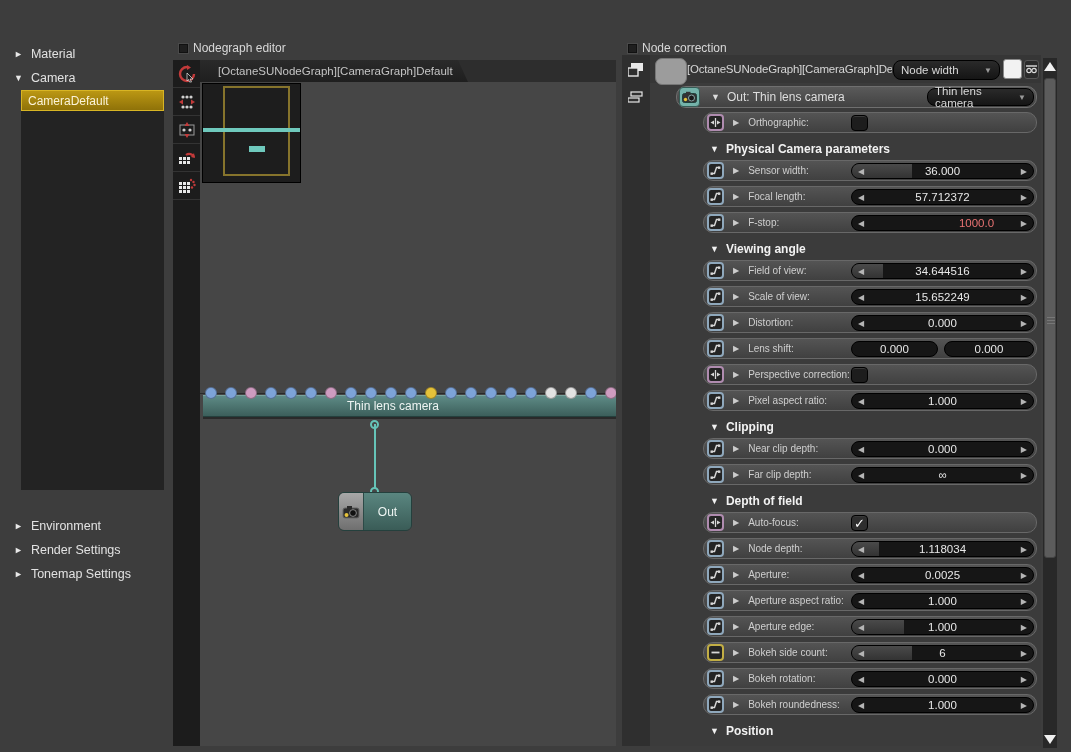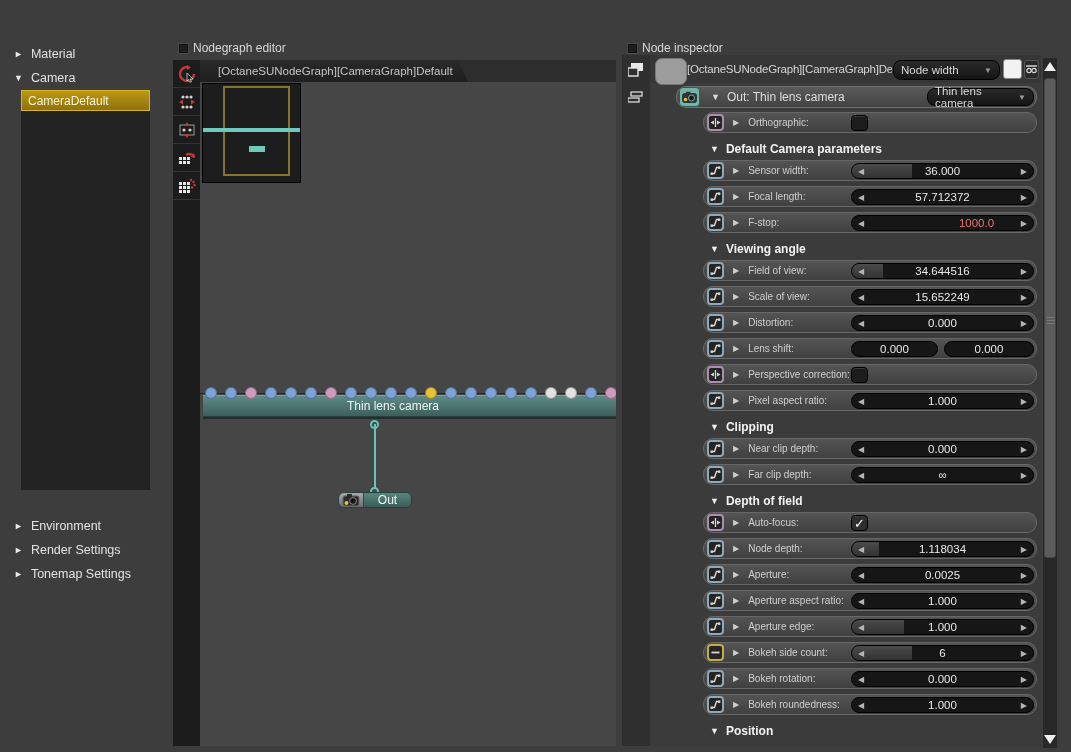--- a/index.html
+++ b/index.html
@@ -11,21 +11,21 @@
   .app-icon:before{content:"";position:absolute;left:3px;top:3px;width:7px;height:7px;border:1px solid #b5b5b5;transform:rotate(45deg);}
   .title-text{position:absolute;left:33px;top:8px;font-size:12.5px;color:#000;}
   .win-btn{position:absolute;top:0;width:46px;height:32px;}
   .wb-min{left:934px;} .wb-max{left:980px;} .wb-close{left:1026px;}
   .wb-min:before{content:"";position:absolute;left:18px;top:16px;width:11px;border-top:1px solid #000;}
   .wb-max:before{content:"";position:absolute;left:17px;top:10px;width:10px;height:10px;border:1px solid #000;}
   .wb-close svg{position:absolute;left:17px;top:10px;}
   
   .side-item{position:absolute;left:14px;height:18px;display:flex;align-items:center;gap:8px;color:#e2e2e2;font-size:12.5px;}
   .tri{font-size:9px;color:#e8e8e8;}
-  .cam-list{position:absolute;left:21px;top:90px;width:129px;height:400px;background:#232323;}
+  .cam-list{position:absolute;left:21px;top:90px;width:143px;height:400px;background:#232323;}
   .cam-sel{height:21px;display:flex;align-items:center;padding-left:6px;font-size:12px;color:#fbf3d8;
            background:linear-gradient(#bb9713,#8f7209);border:1px solid #d8b524;box-sizing:border-box;}
   
   .panel-check{position:absolute;width:9px;height:9px;background:#1f1f1f;border:1px solid #4a4a4a;box-shadow:inset 0 0 0 1px #111;}
   .panel-title{position:absolute;font-size:12px;color:#d8d8d8;}
   
   .ng-toolcol{position:absolute;left:173px;top:60px;width:27px;height:686px;background:#1c1c1c;}
   .ng-tool{width:27px;height:27px;display:flex;align-items:center;justify-content:center;border-bottom:1px solid #333;}
   .ng-tabbar{position:absolute;left:200px;top:60px;width:416px;height:22px;background:#2d2d2d;}
   .ng-tab{position:absolute;left:0;top:0;width:268px;height:22px;background:linear-gradient(#2a2a2a,#1f1f1f);
@@ -38,21 +38,21 @@
   .mm-line{position:absolute;left:0;top:44px;width:97px;height:4px;background:#6fc9bd;}
   .mm-node{position:absolute;left:46px;top:62px;width:16px;height:6px;background:#6fc9bd;}
   .pin-line{position:absolute;left:0;top:311px;width:416px;border-top:1px solid #2a2a2a;}
   .node-bar{position:absolute;left:3px;top:313px;width:413px;height:20px;
             background:linear-gradient(#5e8b86,#3c5f5b);border-top:1px solid #7aa39e;border-bottom:1px solid #24403d;
             box-shadow:0 2px 0 rgba(20,20,20,.55);}
   .node-bar-label{position:absolute;left:130px;top:3px;width:120px;text-align:center;font-size:12px;color:#eef5f3;}
   .pin{position:absolute;width:12px;height:12px;border-radius:50%;border:1px solid rgba(0,0,0,.3);box-sizing:border-box;top:305px;}
   .conn-line{position:absolute;left:174px;top:342px;width:2px;height:64px;background:#66c4b8;}
   .conn-dot{position:absolute;width:9px;height:9px;border-radius:50%;border:2px solid #66c4b8;background:#464646;box-sizing:border-box;}
-  .out-node{position:absolute;left:138px;top:410px;width:74px;height:16px;border:1px solid #24403d;border-radius:6px;
+  .out-node{position:absolute;left:138px;top:410px;width:74px;height:39px;border:1px solid #24403d;border-radius:6px;
             overflow:hidden;display:flex;box-sizing:border-box;}
   .out-icon{width:24px;height:100%;background:linear-gradient(#a8a8a8,#6f6f6f);display:flex;align-items:center;justify-content:center;}
   .out-body{flex:1;background:linear-gradient(#5a8680,#3a5c57);display:flex;align-items:center;justify-content:center;
             font-size:12px;color:#eef5f3;border-left:1px solid #2c4a47;}
   
   .ni-iconcol{position:absolute;left:622px;top:55px;width:28px;height:691px;background:#2f2f2f;}
   .ni-panel{position:absolute;left:650px;top:55px;width:391px;height:691px;background:#3b3b3b;}
   .ni-head{position:absolute;left:0;top:0;width:391px;height:28px;background:#363636;}
   .swatch{position:absolute;left:5px;top:3px;width:30px;height:25px;background:#9c9c9c;border-radius:7px;border:1px solid #777;}
   .graph-name{position:absolute;left:37px;top:8px;width:205px;font-size:11.5px;color:#d6d6d6;white-space:nowrap;overflow:hidden;letter-spacing:-.2px;}
@@ -248,21 +248,21 @@
             <rect x="5" y="1" width="5" height="3" fill="#2a2a2a"></rect>
             <circle cx="11" cy="8" r="3.4" fill="#111" stroke="#888"></circle>
             <circle cx="4.5" cy="10" r="2" fill="#e6c23a"></circle>
           </svg>
       </span>
       <span class="out-body">Out</span>
     </div>
   </div>
 
   <span class="panel-check" style="left:627px;top:43px"></span>
-  <span class="panel-title" style="left:642px;top:41px">Node inspector</span>
+  <span class="panel-title" style="left:642px;top:41px">Node correction</span>
 
   <div class="ni-iconcol">
     <svg width="16" height="14" style="position:absolute;left:6px;top:8px">
         <rect x="3" y="0" width="12" height="8" fill="#e8e8e8"></rect>
         <rect x="0" y="5" width="10" height="8" fill="#2f2f2f" stroke="#e8e8e8" stroke-width="1.4"></rect>
       </svg>
     <svg width="16" height="12" style="position:absolute;left:6px;top:36px">
         <rect x="3" y="1" width="11" height="4" fill="none" stroke="#e8e8e8" stroke-width="1.2"></rect>
         <rect x="0" y="7" width="11" height="4" fill="none" stroke="#e8e8e8" stroke-width="1.2"></rect>
       </svg>
@@ -309,21 +309,21 @@
               <path d="M0.5 5.5 L4 3.5 V7.5 Z" fill="#d8d8d8"></path>
               <path d="M10.5 5.5 L7 3.5 V7.5 Z" fill="#d8d8d8"></path>
             </svg>
           </span>
           <span class="tri-r">▶</span>
           <span class="p-label">Orthographic:</span>
           <span class="checkbox"></span>
         </div>
         <div class="sec">
           <span class="sec-tri">▼</span>
-          <span class="sec-label">Default Camera parameters</span>
+          <span class="sec-label">Physical Camera parameters</span>
         </div>
         <div class="row pr">
           <span class="p-icon ic-float">
             <svg width="11" height="11">
               <path d="M1.5 8.5 H4.5 L6.5 2.5 H9.5" fill="none" stroke="#d8d8d8" stroke-width="1.4"></path>
               <rect x="0.5" y="7.5" width="2.4" height="2.4" fill="#d8d8d8"></rect>
               <rect x="8" y="1.5" width="2.4" height="2.4" fill="#d8d8d8"></rect>
             </svg>
           </span>
           <span class="tri-r">▶</span>

